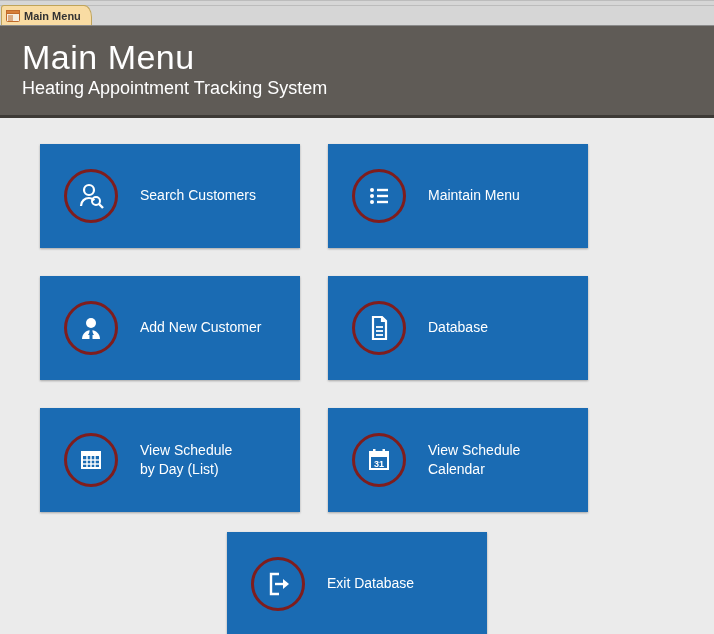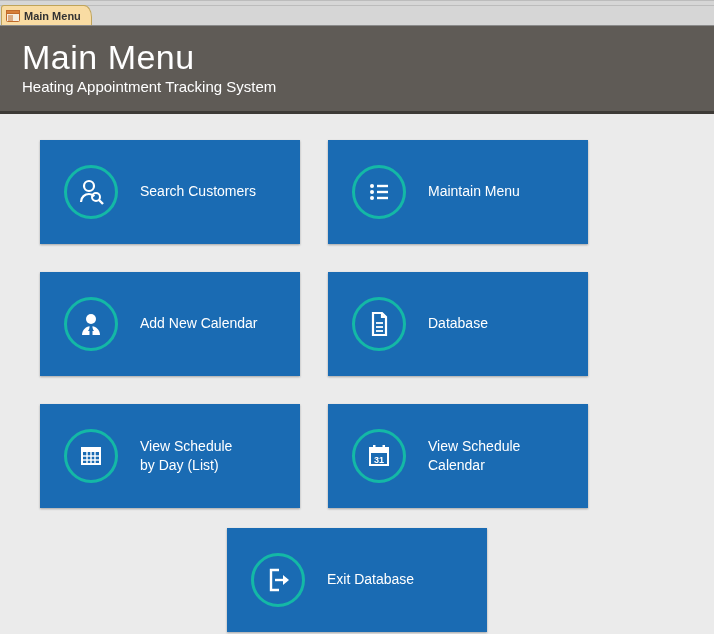--- a/index.html
+++ b/index.html
@@ -55,21 +55,21 @@
     border-bottom: 3px solid #3d3a36;
   }
   .header h1 {
     font-weight: 300;
     font-size: 34px;
     letter-spacing: 0.5px;
     line-height: 1.05;
   }
   .header .sub {
     font-weight: 300;
-    font-size: 15px;
+    font-size: 18px;
     margin-top: 2px;
   }
   .content {
     padding: 26px 40px 20px 40px;
   }
   .grid {
     display: grid;
     grid-template-columns: 260px 260px;
     column-gap: 70px;
     row-gap: 20px;
@@ -82,21 +82,21 @@
     width: 260px;
     height: 104px;
     display: flex;
     align-items: center;
     padding-left: 24px;
     cursor: pointer;
     box-shadow: 0 1px 2px rgba(0,0,0,0.3);
   }
   .tile .icon-wrap {
     width: 54px; height: 54px;
-    border: 3px solid #14b8a6;
+    border: 3px solid #7f1d1d;
     border-radius: 50%;
     display: flex;
     align-items: center;
     justify-content: center;
     flex-shrink: 0;
   }
   .tile .label {
     margin-left: 22px;
     font-size: 14px;
     font-weight: 400;
@@ -166,21 +166,21 @@
 
     <div class="tile">
       <span class="icon-wrap">
         <svg width="30" height="30" viewBox="0 0 30 30">
           <circle cx="15" cy="10" r="5" fill="#fff"></circle>
           <path d="M6 26c0-5 4-9 9-9s9 4 9 9" fill="#fff"></path>
           <rect x="13.5" y="17" width="3" height="9" fill="#1a6bb3"></rect>
           <polygon points="15,17 12,22 18,22" fill="#1a6bb3"></polygon>
         </svg>
       </span>
-      <span class="label">Add New Calendar</span>
+      <span class="label">Add New Customer</span>
     </div>
 
     <div class="tile">
       <span class="icon-wrap">
         <svg width="30" height="30" viewBox="0 0 30 30">
           <path d="M9 4h9l4 4v18H9z" fill="none" stroke="#fff" stroke-width="2.2"></path>
           <path d="M18 4v4h4" fill="none" stroke="#fff" stroke-width="2.2"></path>
           <line x1="12" y1="14" x2="19" y2="14" stroke="#fff" stroke-width="1.8"></line>
           <line x1="12" y1="18" x2="19" y2="18" stroke="#fff" stroke-width="1.8"></line>
           <line x1="12" y1="22" x2="19" y2="22" stroke="#fff" stroke-width="1.8"></line>

